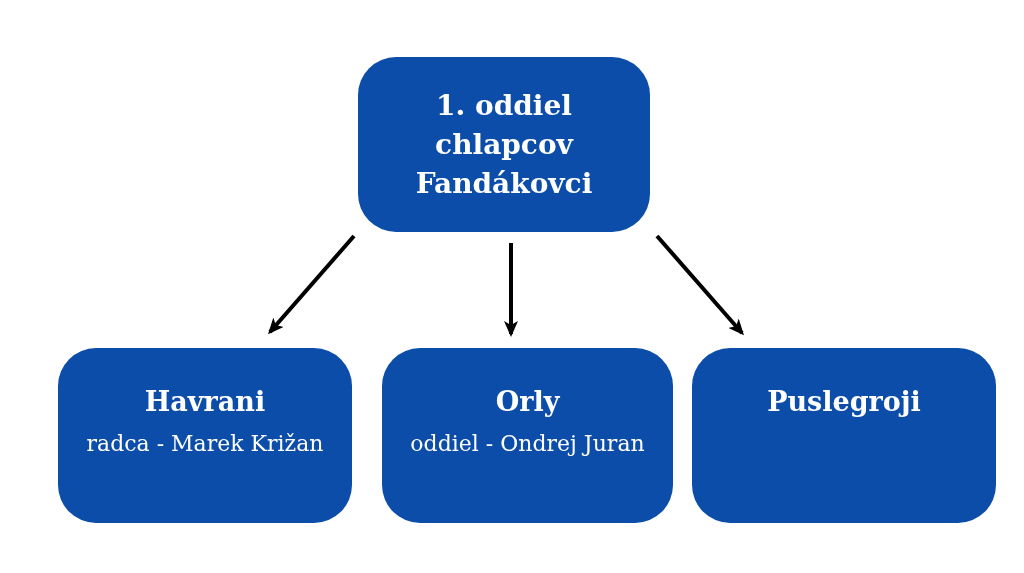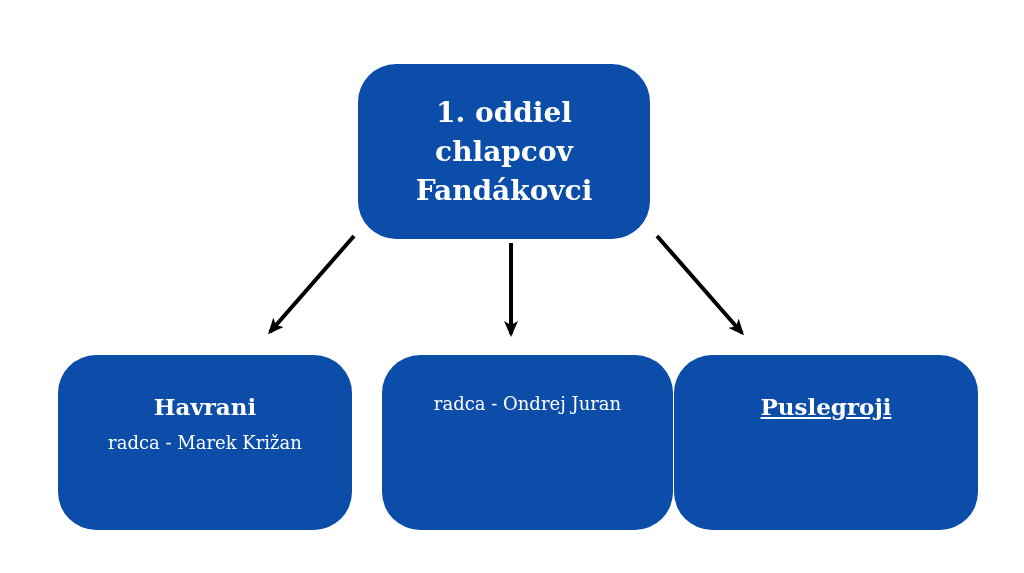--- a/index.html
+++ b/index.html
@@ -19,49 +19,48 @@
     position: relative;
     width: 1024px; height: 573px;
     background: var(--background, #ffffff);
   }
   .node {
     position: absolute;
     background: var(--node_bg, #0b4da8);
     color: var(--node_text, #ffffff);
     border-radius: 38px;
     text-align: center;
-    margin-top: 7px;
   }
   .node-title {
     font-weight: bold;
-    font-size: 23px;
+    font-size: 27px;
     line-height: 1.35;
   }
   .node-role {
-    font-size: 18px;
+    font-size: 22px;
     line-height: 1.45;
   }
   .root-node {
     left: 358px; top: 57px;
     width: 292px; height: 175px;
     display: flex;
     align-items: center;
     justify-content: center;
     padding: 0 14px;
   }
   .root-node .node-title { font-size: 28px; line-height: 1.4; }
   .child-node {
     top: 348px;
     height: 175px;
     padding: 36px 20px 0 20px;
   }
   .child-node .node-title { margin-bottom: 8px; }
   #child-0 { left: 58px;  width: 294px; }
   #child-1 { left: 382px; width: 291px; }
-  #child-2 { left: 674px; width: 304px; text-decoration: underline; }
+  #child-2 { left: 692px; width: 304px; }
   .connector-layer {
     position: absolute;
     left: 0; top: 0;
     width: 1024px; height: 573px;
     pointer-events: none;
   }
   .connector {
     stroke: var(--connector, #000000);
     stroke-width: 4;
     fill: none;
@@ -87,20 +86,21 @@
   <div class="node root-node" id="root-node">
     <div class="node-title">1. oddiel chlapcov Fandákovci</div>
   </div>
 
   <div class="node child-node" id="child-0">
     <div class="node-title">Havrani</div>
     <div class="node-role">radca - Marek Križan</div>
   </div>
 
   <div class="node child-node" id="child-1">
-    <div class="node-role">radca - Ondrej Juran</div>
+    <div class="node-title">Orly</div>
+    <div class="node-role">oddiel - Ondrej Juran</div>
   </div>
 
   <div class="node child-node" id="child-2">
     <div class="node-title">Puslegroji</div>
   </div>
 
 </div>
 
 </body></html>

